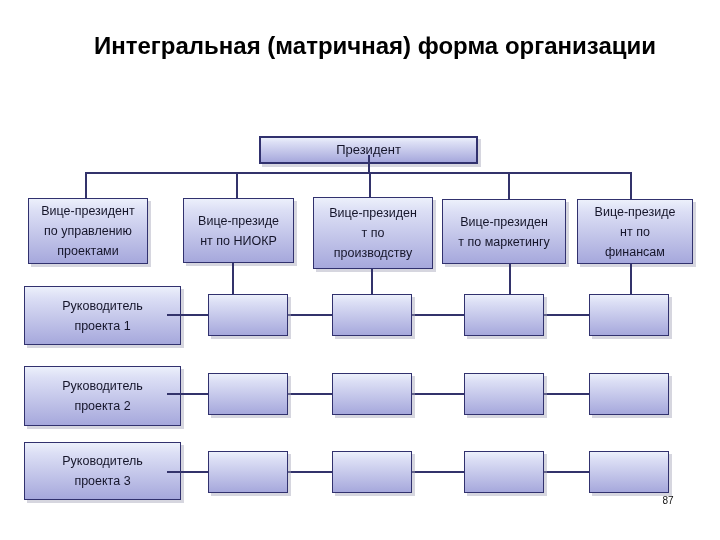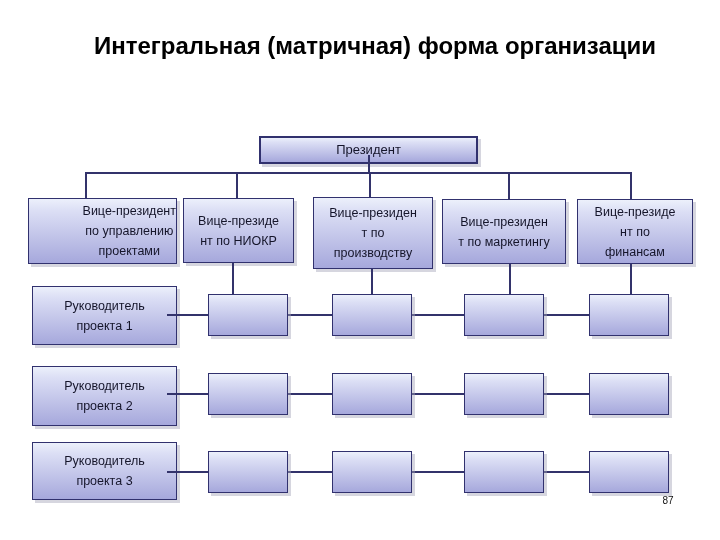--- a/index.html
+++ b/index.html
@@ -35,26 +35,26 @@
     color: #15152a;
     font-size: 12.5px;
     line-height: 20px;
     white-space: pre-line;
   }
   .president {
     left: 259px; top: 136px; width: 219px; height: 28px;
     border-width: 2px;
     font-size: 13px;
   }
-  .vp1 { left: 28px;  top: 198px; width: 149px; height: 66px; justify-content: flex-end; }
+  .vp1 { left: 28px;  top: 198px; width: 120px; height: 66px; }
   .vp2 { left: 183px; top: 198px; width: 111px; height: 65px; }
   .vp3 { left: 313px; top: 197px; width: 120px; height: 72px; }
   .vp4 { left: 442px; top: 199px; width: 124px; height: 65px; }
   .vp5 { left: 577px; top: 199px; width: 116px; height: 65px; }
-  .pm  { left: 32px; width: 145px; }
+  .pm  { left: 24px; width: 157px; }
   .pm1 { top: 286px; height: 59px; }
   .pm2 { top: 366px; height: 60px; }
   .pm3 { top: 442px; height: 58px; }
   .cell { width: 80px; height: 42px; }
   .hline { position: absolute; height: 1.5px; background: #33336b; }
   .vline { position: absolute; width: 1.5px; background: #33336b; }
   .page-number {
     position: absolute;
     left: 648px; top: 495px;
     width: 40px;

